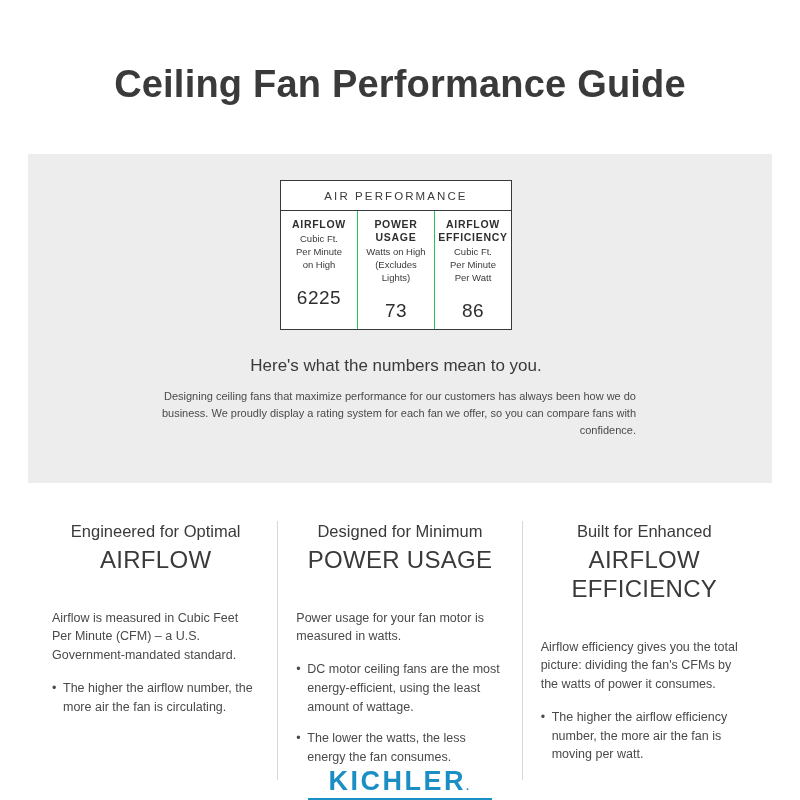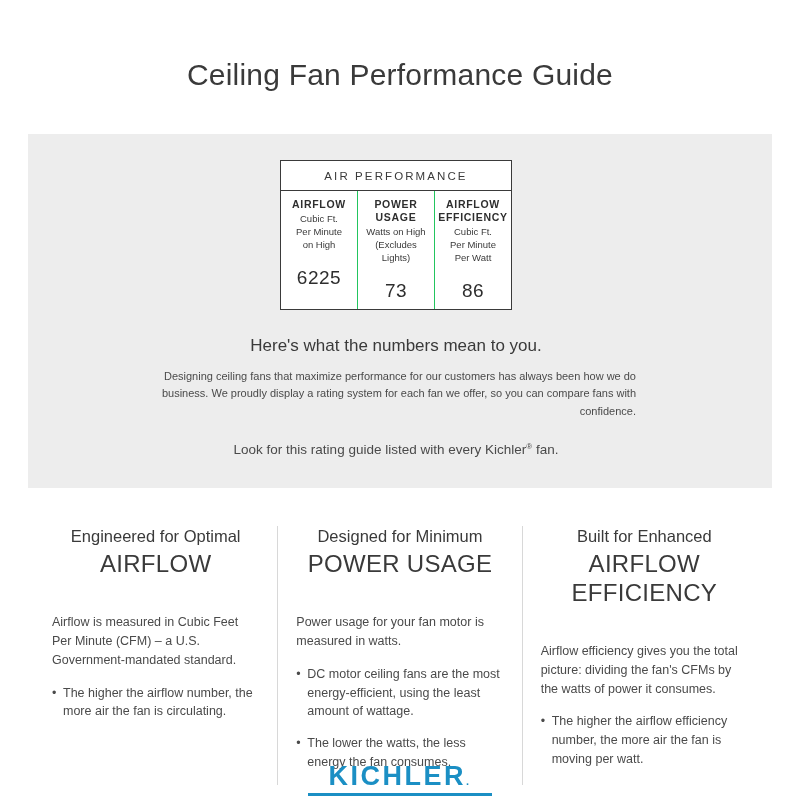--- a/index.html
+++ b/index.html
@@ -17,22 +17,22 @@
   .page {
     position: relative;
     width: 800px;
     height: 800px;
     box-sizing: border-box;
   }
 
   
   .title {
     text-align: center;
-    font-size: 30px;
-    font-weight: 400;
+    font-size: 38px;
+    font-weight: 700;
     color: #3a3a3a;
     letter-spacing: 0.2px;
     padding-top: 38px;
     padding-bottom: 22px;
   }
 
   
   .panel {
     background: #ededed;
     margin: 0 28px;
@@ -237,21 +237,20 @@
 Per Minute
 Per Watt</div>
           <div class="rt-value">86</div>
         </div>
 
       </div>
     </div>
 
     <div class="panel-heading">Here's what the numbers mean to you.</div>
     <div class="panel-para">Designing ceiling fans that maximize performance for our customers has always been how we do business. We proudly display a rating system for each fan we offer, so you can compare fans with confidence.</div>
-    <div class="panel-note"><span>Look for this rating guide listed with every Kichler</span><span class="sup">®</span><span> fan.</span></div>
 
   </div>
 
   <div class="cols">
 
     <div class="col">
       <div class="col-kicker">Engineered for Optimal</div>
       <div class="col-big">AIRFLOW</div>
       <div class="col-body">
         <p>Airflow is measured in Cubic Feet Per Minute (CFM) – a U.S. Government-mandated standard.</p>

